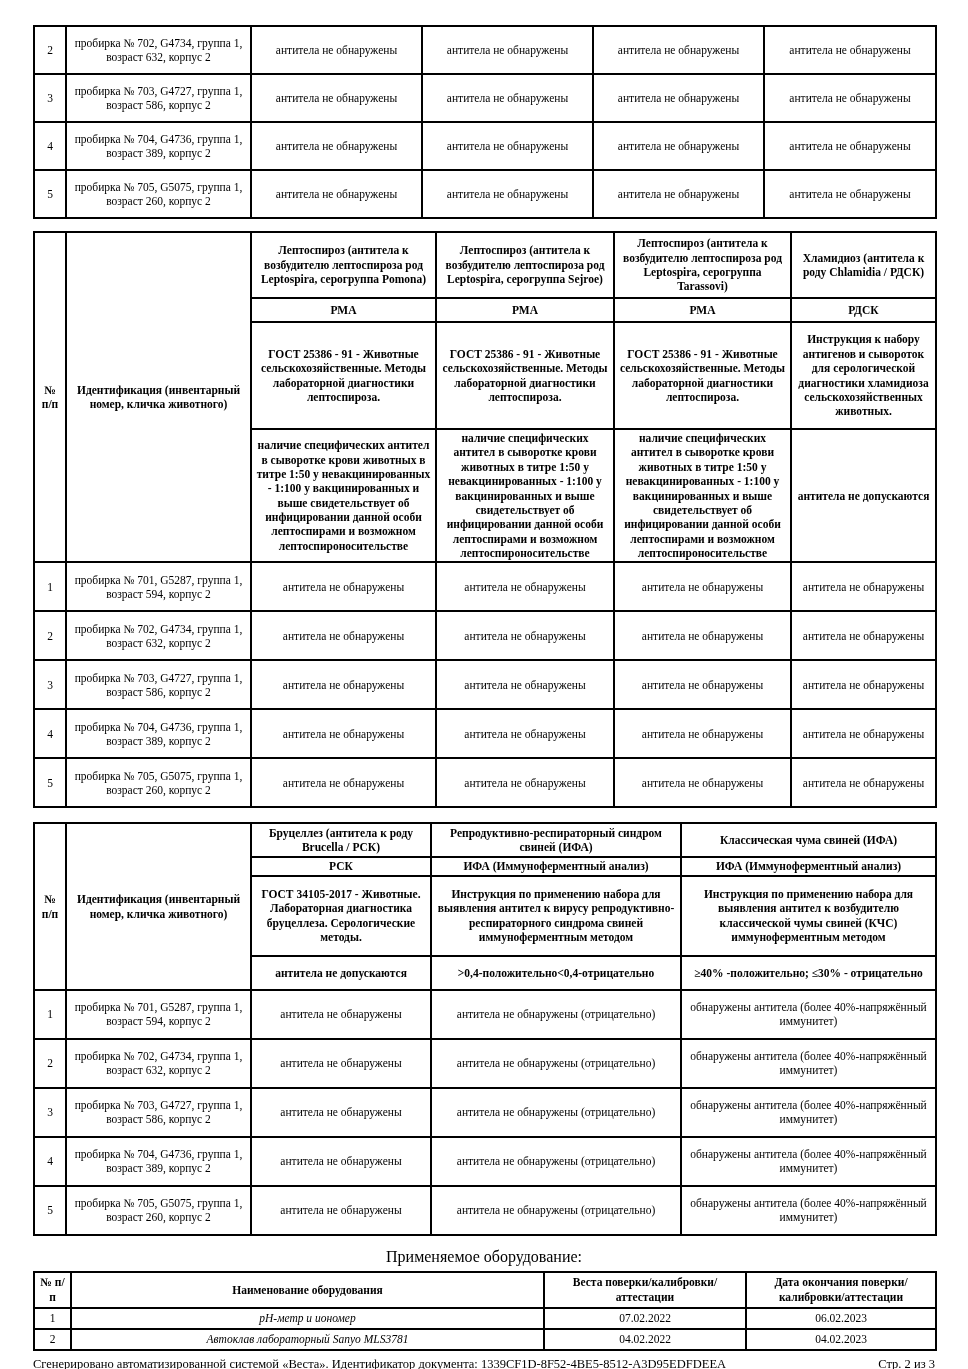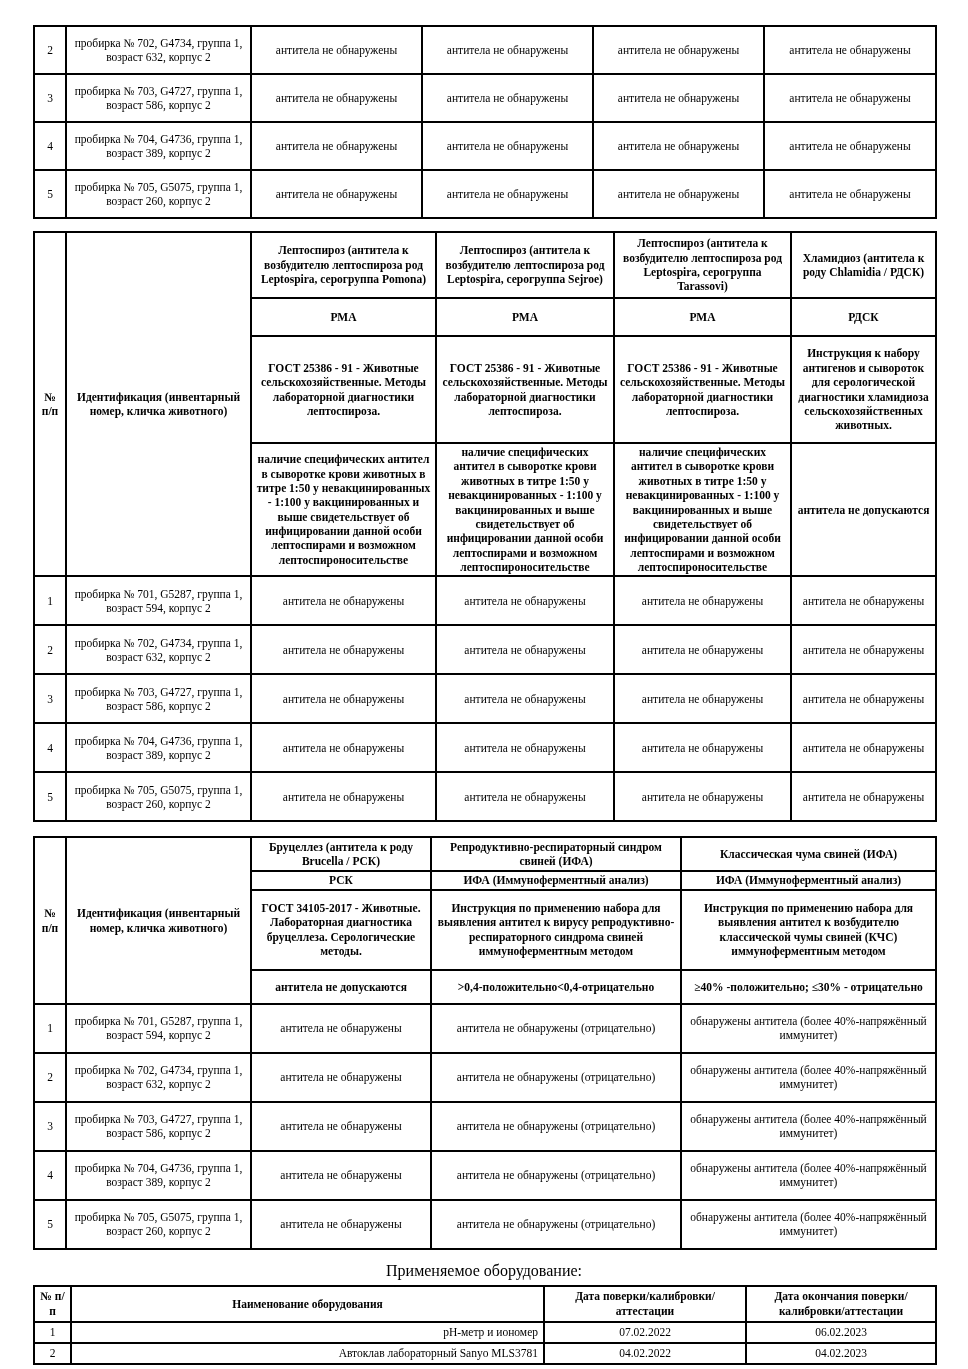--- a/index.html
+++ b/index.html
@@ -17,21 +17,21 @@
     padding:1px 4px;word-wrap:break-word;
   }
   .hdr{font-weight:bold;}
   .t1{margin-top:25px;}
   .t1 tr{height:48px;}
   .t2{margin-top:12px;}
   .t3{margin-top:14px;}
   .t2 .r-data,.t3 .r-data{height:49px;}
   .equip-title{font-size:16px;margin:12px 0 5px 0;text-align:center;}
   .teq td{font-size:11.5px;padding:1px 5px;}
-  .teq .name{text-align:right;}
+  .teq .name{text-align:center;font-style:italic;}
   .teq tr{height:21px;}
   .teq .h{height:36px;}
   .footer-block{margin-top:6px;font-size:12.5px;text-align:left;}
   .footer-line2{display:flex;justify-content:space-between;margin-top:6px;}
 </style>
 </head>
 <body>
 
 <div class="sheet">
 
@@ -91,21 +91,21 @@
       </colgroup>
     <tbody>
         <tr style="height:66px">
       <td rowspan="4" class="hdr">№ п/п</td>
       <td rowspan="4" class="hdr">Идентификация (инвентарный номер, кличка животного)</td>
       <td class="hdr">Лептоспироз (антитела к возбудителю лептоспироза род Leptospira, серогруппа Pomona)</td>
       <td class="hdr">Лептоспироз (антитела к возбудителю лептоспироза род Leptospira, серогруппа Sejroe)</td>
       <td class="hdr">Лептоспироз (антитела к возбудителю лептоспироза род Leptospira, серогруппа Tarassovi)</td>
       <td class="hdr">Хламидиоз (антитела к роду Chlamidia / РДСК)</td>
     </tr>
-    <tr style="height:38px">
+    <tr style="height:24px">
       <td class="hdr">РМА</td>
       <td class="hdr">РМА</td>
       <td class="hdr">РМА</td>
       <td class="hdr">РДСК</td>
     </tr>
     <tr style="height:107px">
       <td class="hdr">ГОСТ 25386 - 91 - Животные сельскохозяйственные. Методы лабораторной диагностики лептоспироза.</td>
       <td class="hdr">ГОСТ 25386 - 91 - Животные сельскохозяйственные. Методы лабораторной диагностики лептоспироза.</td>
       <td class="hdr">ГОСТ 25386 - 91 - Животные сельскохозяйственные. Методы лабораторной диагностики лептоспироза.</td>
       <td class="hdr">Инструкция к набору антигенов и сывороток для серологической диагностики хламидиоза сельскохозяйственных животных.</td>
@@ -233,21 +233,21 @@
     <colgroup>
         <col style="width:37px">
         <col style="width:473px">
         <col style="width:202px">
         <col style="width:190px">
       </colgroup>
     <tbody>
         <tr class="h">
       <td class="hdr">№ п/п</td>
       <td class="hdr">Наименование оборудования</td>
-      <td class="hdr">Дата поверки/калибровки/аттестации</td>
+      <td class="hdr">Веста поверки/калибровки/аттестации</td>
       <td class="hdr">Дата окончания поверки/калибровки/аттестации</td>
     </tr>
     <tr>
       <td>1</td>
       <td class="name">pH-метр и иономер</td>
       <td>07.02.2022</td>
       <td>06.02.2023</td>
     </tr>
     <tr>
       <td>2</td>

